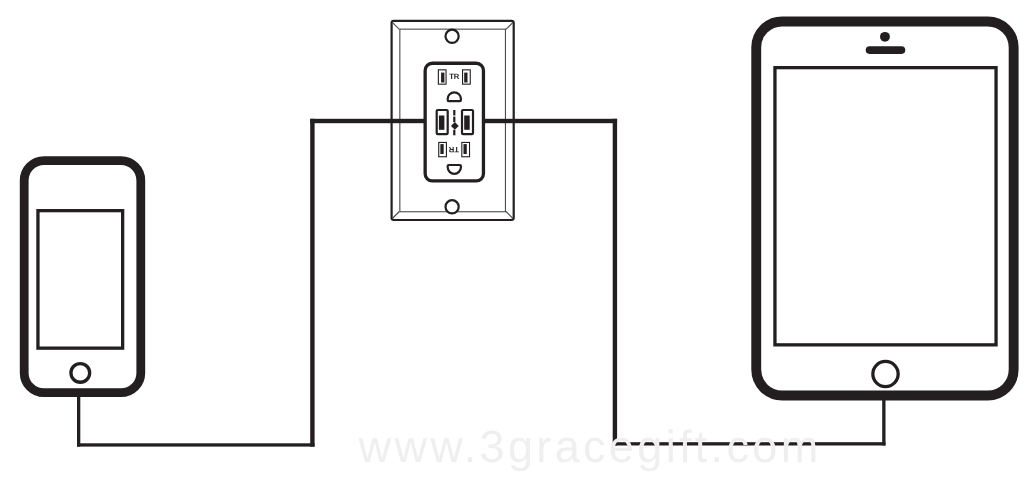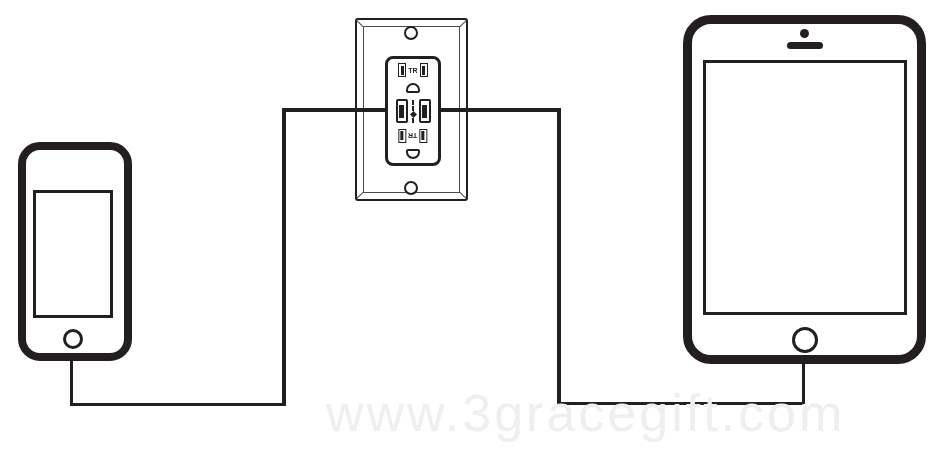--- a/index.html
+++ b/index.html
@@ -64,21 +64,21 @@
     border:9px solid var(--line);border-radius:28px;background:#fff;z-index:3;box-sizing:border-box;}
   .camera{position:absolute;left:108px;top:5px;width:9px;height:9px;border-radius:50%;background:var(--line);}
   .speaker{position:absolute;left:95px;top:18px;width:36px;height:7px;border-radius:4px;background:var(--line);}
   .tablet-screen{position:absolute;left:11px;top:36px;width:204px;height:255px;
     border:3px solid var(--line);box-sizing:border-box;background:#fff;}
   .tablet-home{position:absolute;left:100px;top:303px;width:26px;height:26px;
     border:3px solid var(--line);border-radius:50%;box-sizing:border-box;background:#fff;}
 
   
   .watermark{position:absolute;left:326px;top:383px;z-index:6;
-    font-size:52px;letter-spacing:3px;white-space:nowrap;color:var(--watermark);}
+    font-size:41px;letter-spacing:3px;white-space:nowrap;color:var(--watermark);}
 </style>
 </head>
 <body>
 
 <div class="stage">
 
   <div class="wire" style="left:70px;top:355px;width:3px;height:51px;"></div>
   <div class="wire" style="left:70px;top:403px;width:216px;height:3px;"></div>
   <div class="wire" style="left:282px;top:108px;width:4px;height:298px;"></div>
   <div class="wire" style="left:282px;top:108px;width:279px;height:4px;"></div>

